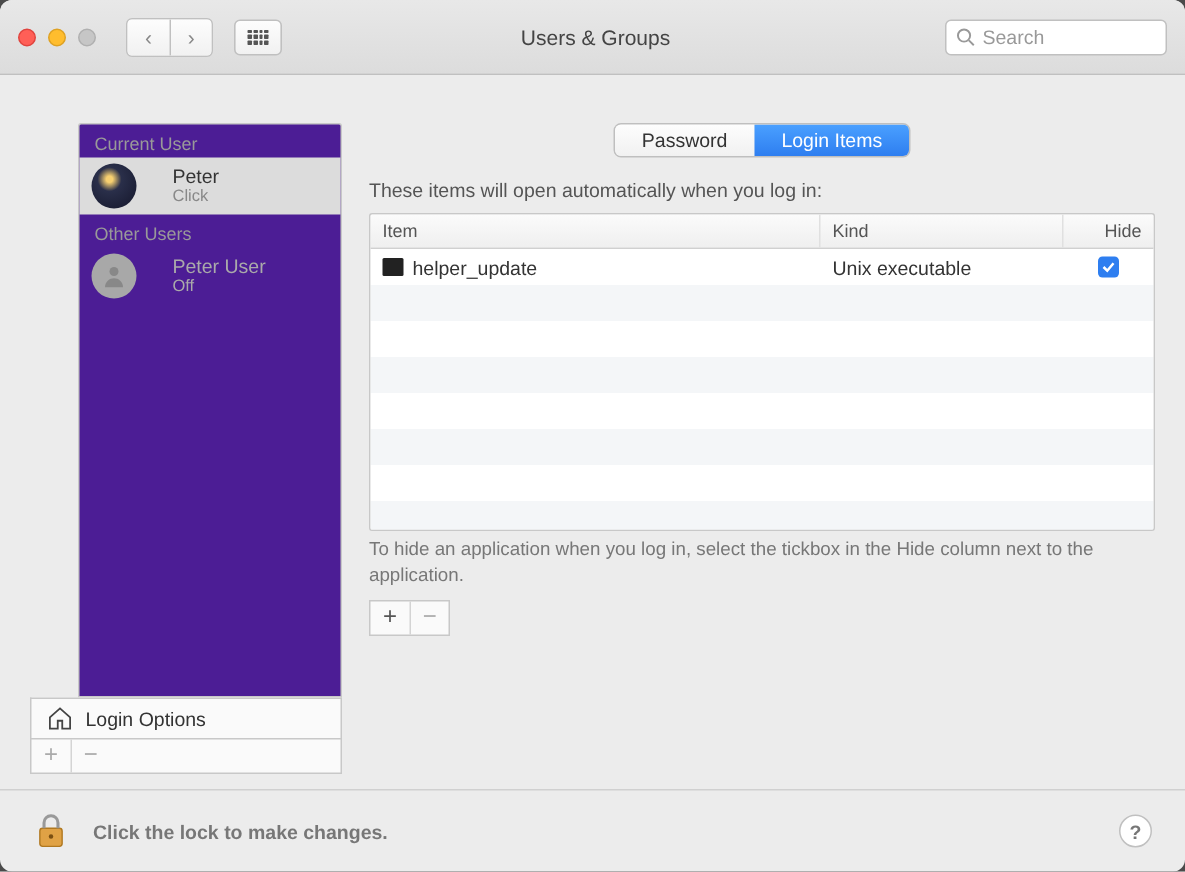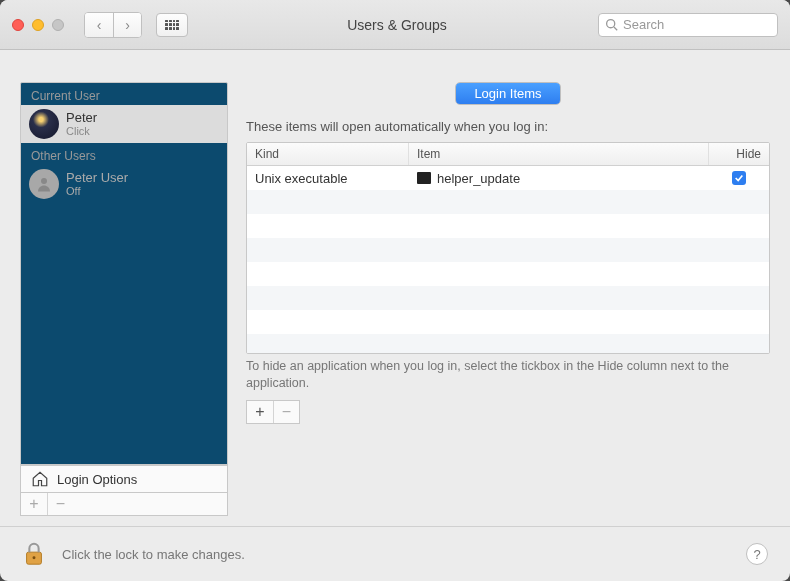--- a/index.html
+++ b/index.html
@@ -77,21 +77,21 @@
     .title {
       position: absolute;
       left: 4px; right: 0;
       text-align: center;
       font-size: 14px;
       color: #444;
       pointer-events: none;
     }
     .search {
       margin-left: auto;
-      width: 180px;
+      width: 148px;
       height: 24px;
       border: 1px solid #c0c0c0;
       border-radius: 4px;
       background: #fff;
       display: flex;
       align-items: center;
       padding: 0 6px;
       color: #999;
       gap: 5px;
       font-size: 13px;
@@ -106,32 +106,33 @@
     }
     
     .sidebar {
       width: 208px;
       display: flex;
       flex-direction: column;
     }
     .user-list {
       flex: 1;
       border: 1px solid #c8c8c8;
-      background: #0c4a6e;
+      background: #4c1d95;
       border-radius: 2px 2px 0 0;
+      margin-left: 32px;
     }
     .section-head {
       color: #999;
       font-size: 12px;
       padding: 6px 10px 2px 10px;
     }
     .user-item {
       display: flex;
       align-items: center;
-      gap: 7px;
+      gap: 24px;
       padding: 4px 8px;
     }
     .user-item.selected { background: #dcdcdc; }
     .avatar {
       width: 30px; height: 30px; border-radius: 50%;
       background: #bbb;
       display:flex; align-items:center; justify-content:center;
       overflow:hidden;
       flex:none;
     }
@@ -248,20 +249,21 @@
     
     .footer {
       position:absolute;
       bottom:0; left:0; right:0;
       height:55px;
       border-top:1px solid #d0d0d0;
       display:flex;
       align-items:center;
       padding: 16px 22px;
       gap:16px;
+      font-weight:bold;
     }
     .lock {
       width:24px; height:26px;
     }
     .lock-txt {
       color:#777;
       font-size:13px;
     }
     .help {
       margin-left:auto;
@@ -356,36 +358,37 @@
             <span>+</span>
           </div>
         <div class="pm-btn">
             <span>−</span>
           </div>
       </div>
     </div>
 
     <div class="main">
       <div class="tabs">
+        <div class="tab">Password</div>
         <div class="tab active">Login Items</div>
       </div>
       <div class="desc">These items will open automatically when you log in:</div>
       <div class="table">
         <div class="thead">
+          <div class="th item">Item</div>
           <div class="th kind">Kind</div>
-          <div class="th item">Item</div>
           <div class="th hide">Hide</div>
         </div>
         <div class="tbody">
           <div class="tr">
-            <div class="td kind">Unix executable</div>
             <div class="td item">
               <span class="exec-ico"></span>
               <span>helper_update</span>
             </div>
+            <div class="td kind">Unix executable</div>
             <div class="td hide">
               <span class="chk">
                 <svg viewBox="0 0 12 12">
                     <path d="M2 6 L5 9 L10 3" fill="none" stroke="#fff" stroke-width="2"></path>
                   </svg>
               </span>
             </div>
           </div>
           <div class="tr">
               <div class="td item"></div>

